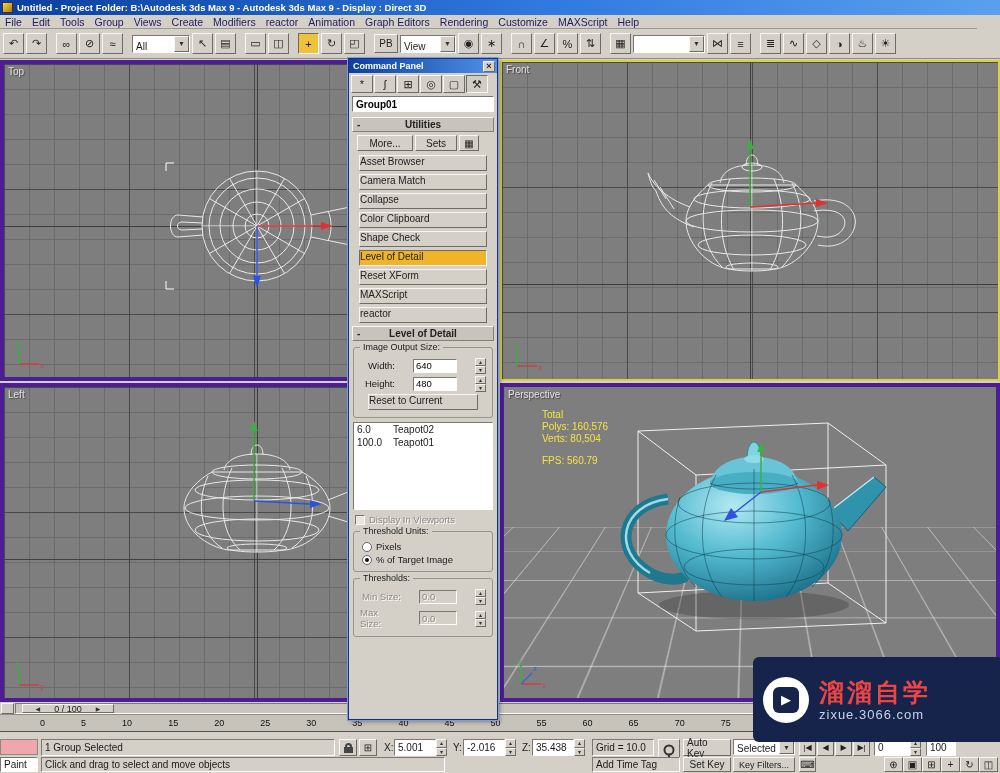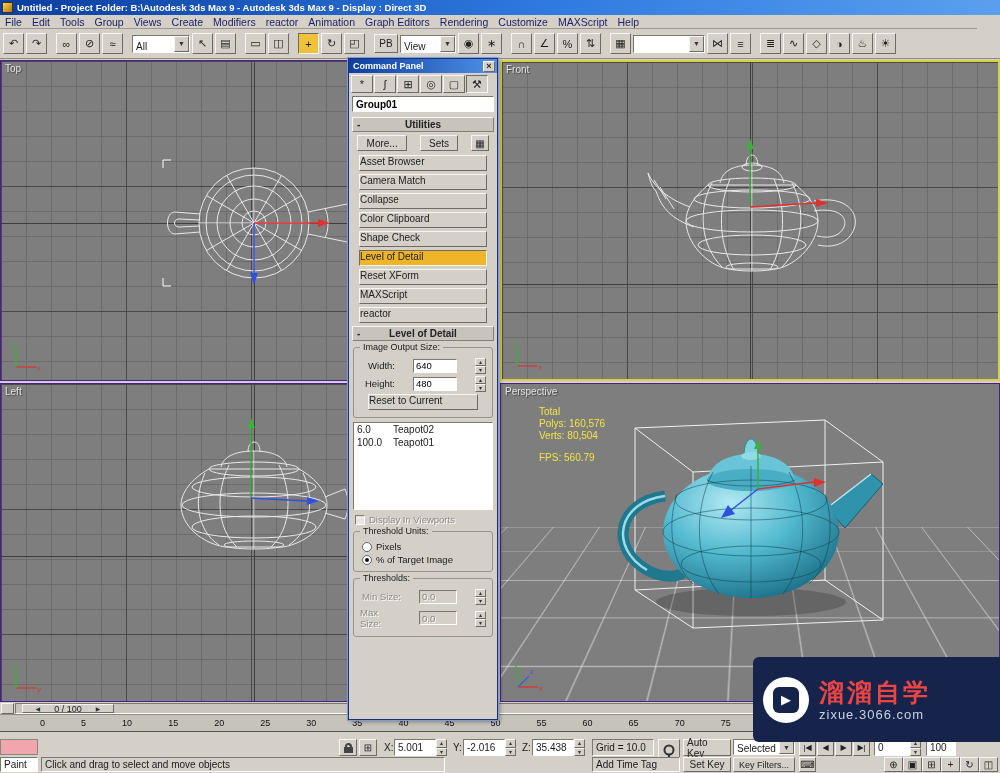--- a/index.html
+++ b/index.html
@@ -17,21 +17,21 @@
   #titlebar{position:absolute;left:0;top:0;width:1000px;height:15px;background:linear-gradient(90deg,#0b3ea0,#2f7ae0 55%,#5aa0ee);color:#fff;display:flex;align-items:center;font-size:9.5px;font-weight:bold;padding-left:2px;gap:4px}
   #appicon{width:11px;height:11px;background:linear-gradient(135deg,#ffd24a,#b07a10);border:1px solid #333;flex:none}
   #menubar{position:absolute;left:0;top:15px;width:977px;height:14px;background:#d4d0c8;border-bottom:1px solid #9b988f;display:flex;align-items:center;font-size:10.5px;color:#202066}
   #menubar .mi{padding:0 5px}
   #toolbar{position:absolute;left:0;top:29px;width:1000px;height:30px;background:#d4d0c8;border-bottom:1px solid #8f8c84;display:flex;align-items:center;padding:0 3px;gap:2px}
   .tbtn{width:21px;height:21px;font-size:11px;flex:none}
   .tsep{width:5px;flex:none}
   .dd{height:18px;background:#fff;border:1px solid;border-color:#7a786f #fdfdfb #fdfdfb #7a786f;display:flex;align-items:flex-end;font-size:10px;padding-left:3px;flex:none}
   .dd .ddarrow{margin-left:auto;width:15px;height:16px;background:#d4d0c8;border:1px solid;border-color:#f7f6f4 #6e6b64 #6e6b64 #f7f6f4;display:flex;align-items:center;justify-content:center;font-size:7px;color:#333}
   
-  .vp{position:absolute;background:#7e7e7e;border:1px solid #4c1d95;overflow:hidden}
+  .vp{position:absolute;background:#7e7e7e;border:4px solid #4c1d95;overflow:hidden}
   .vpgrid{position:absolute;left:0;top:0;right:0;bottom:0;background-image:
     linear-gradient(rgba(70,70,70,.9) 1px,transparent 1px),
     linear-gradient(90deg,rgba(70,70,70,.9) 1px,transparent 1px),
     linear-gradient(rgba(104,104,104,.85) 1px,transparent 1px),
     linear-gradient(90deg,rgba(104,104,104,.85) 1px,transparent 1px);
     background-size:125px 125px,125px 125px,25px 25px,25px 25px}
   .axh{position:absolute;left:0;right:0;height:1px;background:#3f3f3f}
   .axv{position:absolute;top:0;bottom:0;width:1px;background:#3f3f3f}
   .vplabel{position:absolute;top:2px;left:4px;color:#e2e2e2;font-size:10px;z-index:4;text-shadow:1px 1px 1px #444}
   #vp-front{border:2px solid #d8d23c}
@@ -390,20 +390,23 @@
   <span>100</span>
 </div>
 
 <div id="statusbar">
 
   <div class="abs" style="left:0;top:1px;width:38px;height:16px;background:#efa7ad;border:1px solid #8a8880"></div>
   <div class="abs sunk sfield" style="left:0;top:19px;width:38px;height:15px">
     <span>Paint</span>
   </div>
 
+  <div class="sunkg sfield srow1" style="left:41px;width:294px">
+    <span>1 Group Selected</span>
+  </div>
   <span class="btn srow1" style="left:339px;width:18px;flex-direction:column;justify-content:center">
     <span class="lockshackle"></span>
     <span class="lockbody"></span>
   </span>
   <span class="btn srow1" style="left:359px;width:18px;font-size:10px">⊞</span>
   <span class="srow1 sfield" style="left:381px">
       <span>X:</span>
     </span>
   <span class="sunk srow1 sfield" style="left:394px;width:42px">
       <span>5.001</span>
@@ -519,21 +522,21 @@
     <span class="btn tab">⊞</span>
     <span class="btn tab">◎</span>
     <span class="btn tab">▢</span>
     <span class="btn tab pressed">⚒</span>
   </div>
   <input class="sunk namefield" value="Group01" style="">
   <div class="rollout">
     <span class="minus">-</span>
       <span>Utilities</span>
   </div>
-  <div class="f" style="gap:13px;padding:1px 8px">
+  <div class="f" style="gap:2px;padding:1px 8px">
     <span class="btn" style="width:56px;height:16px;font-size:10px">More...</span>
     <span class="btn" style="width:42px;height:16px;font-size:10px">Sets</span>
     <span class="btn" style="width:20px;height:16px;font-size:10px">▦</span>
   </div>
   <span class="btn pbtn">Asset Browser</span>
   <span class="btn pbtn">Camera Match</span>
   <span class="btn pbtn">Collapse</span>
   <span class="btn pbtn">Color Clipboard</span>
   <span class="btn pbtn">Shape Check</span>
   <span class="btn pbtn lod-active">Level of Detail</span>

